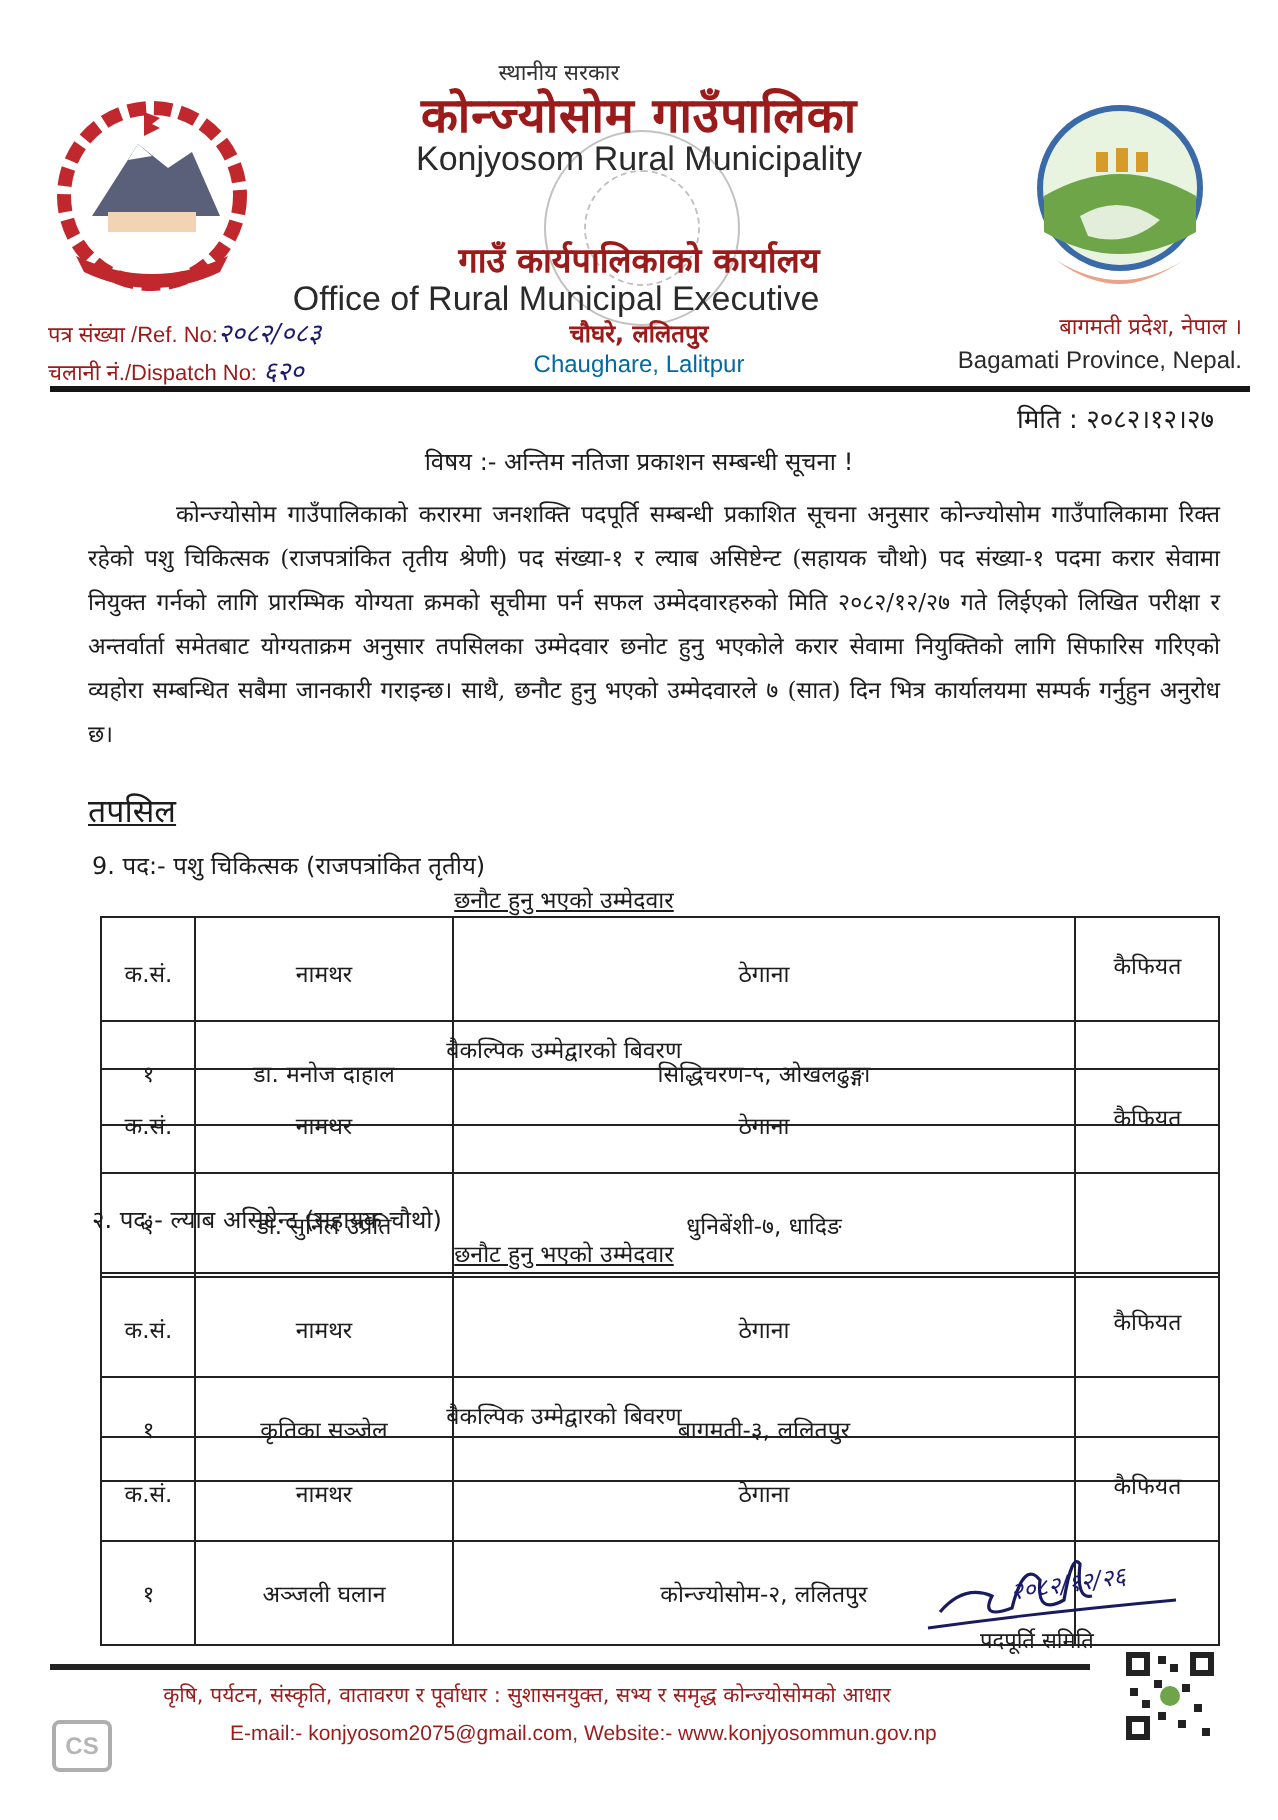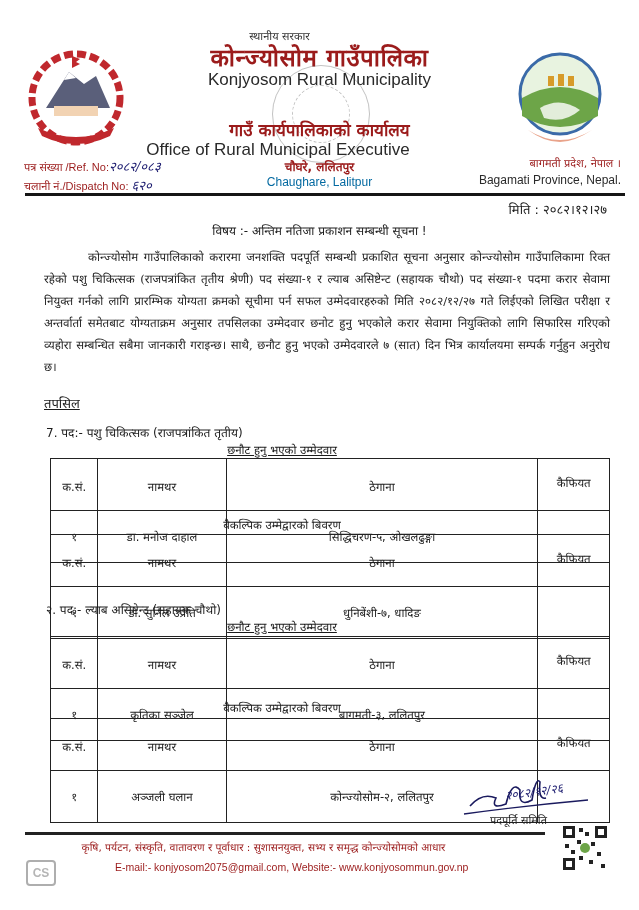--- a/index.html
+++ b/index.html
@@ -31,21 +31,21 @@
   .logo-right { left: 514px; top: 46px; width: 92px; height: 104px; }
 
   .date { right: 32px; top: 200px; font-size: 13px; }
   .subject { left: 0; width: 639px; top: 222px; font-size: 12px; text-align: center; }
   .body-text {
     left: 44px; width: 566px; top: 246px; font-size: 11.6px; line-height: 22px;
     text-align: justify; font-family: "DejaVu Serif", serif;
   }
   .body-text p { margin: 0; text-indent: 44px; }
 
-  .tapsil { left: 44px; top: 394px; font-size: 13px; text-decoration: underline; text-align: center; }
+  .tapsil { left: 44px; top: 394px; font-size: 16px; text-decoration: underline; text-align: center; }
   .post-heading { left: 46px; font-size: 12px; }
   .table-caption { left: 0; width: 564px; font-size: 11.5px; text-align: center; }
   .underline { text-decoration: underline; }
 
   table.cand {
     position: absolute; left: 50px; width: 560px; border-collapse: collapse;
     font-size: 11.5px;
   }
   table.cand td, table.cand th {
     border: 1.5px solid #222; height: 19px; padding: 16px 4px; font-weight: normal;
@@ -110,21 +110,21 @@
 <div class="abs province-en">Bagamati Province, Nepal.</div>
 <div class="abs header-rule"></div>
 
 <div class="abs date">मिति : २०८२।१२।२७</div>
 <div class="abs subject">विषय :- अन्तिम नतिजा प्रकाशन सम्बन्धी सूचना !</div>
 <div class="abs body-text">
   <p>कोन्ज्योसोम गाउँपालिकाको करारमा जनशक्ति पदपूर्ति सम्बन्धी प्रकाशित सूचना अनुसार कोन्ज्योसोम गाउँपालिकामा रिक्त रहेको पशु चिकित्सक (राजपत्रांकित तृतीय श्रेणी) पद संख्या-१ र ल्याब असिष्टेन्ट (सहायक चौथो) पद संख्या-१ पदमा करार सेवामा नियुक्त गर्नको लागि प्रारम्भिक योग्यता क्रमको सूचीमा पर्न सफल उम्मेदवारहरुको मिति २०८२/१२/२७ गते लिईएको लिखित परीक्षा र अन्तर्वार्ता समेतबाट योग्यताक्रम अनुसार तपसिलका उम्मेदवार छनोट हुनु भएकोले करार सेवामा नियुक्तिको लागि सिफारिस गरिएको व्यहोरा सम्बन्धित सबैमा जानकारी गराइन्छ। साथै, छनौट हुनु भएको उम्मेदवारले ७ (सात) दिन भित्र कार्यालयमा सम्पर्क गर्नुहुन अनुरोध छ।</p>
 </div>
 <div class="abs tapsil">तपसिल</div>
 
-<div class="abs post-heading" style="top:424px">7. पद:- पशु चिकित्सक (राजपत्रांकित तृतीय)</div>
+<div class="abs post-heading" style="top:424px">9. पद:- पशु चिकित्सक (राजपत्रांकित तृतीय)</div>
 <div class="abs table-caption underline" style="top:442px">छनौट हुनु भएको उम्मेदवार</div>
 <table class="cand" style="top:458px">
   <tbody>
       <tr>
     <th class="col-sn">क.सं.</th>
     <th class="col-name">नामथर</th>
     <th class="col-addr">ठेगाना</th>
     <th class="col-remarks" style="vertical-align:top">कैफियत</th>
   </tr>
   <tr>

